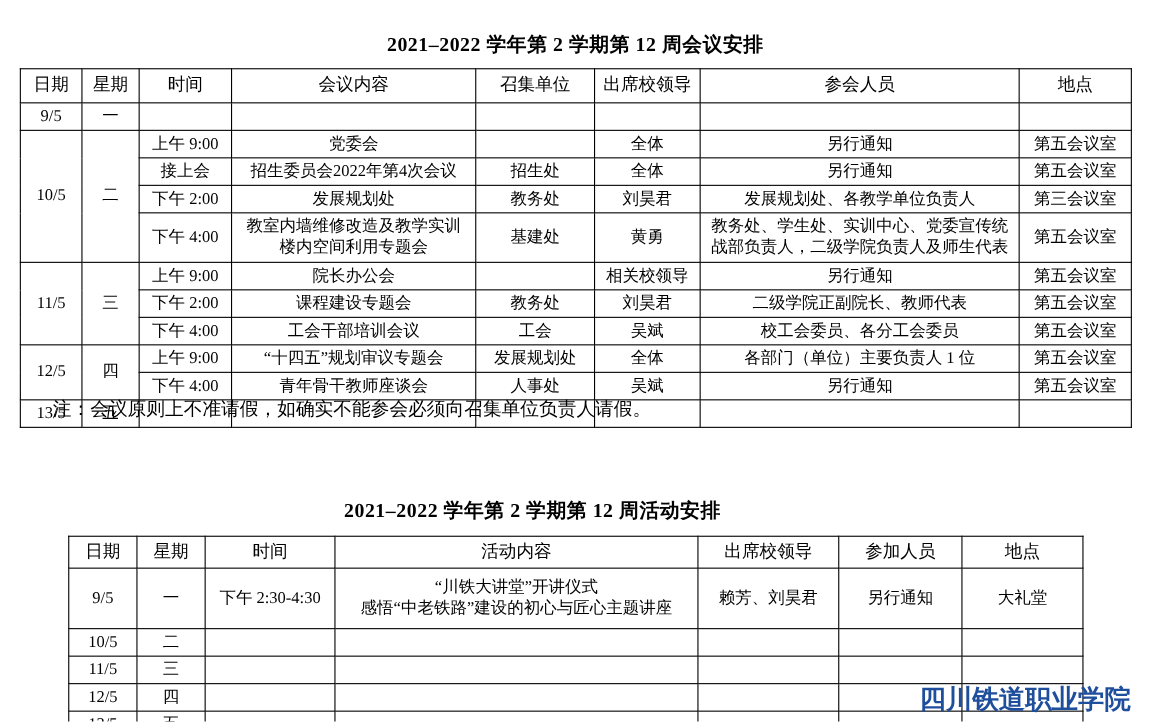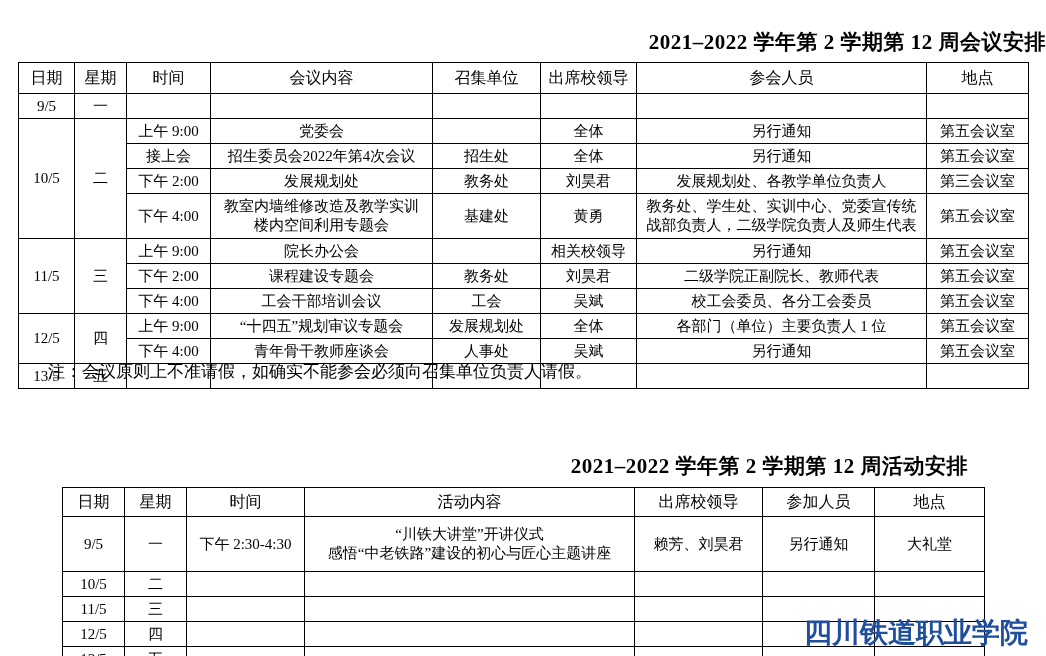--- a/index.html
+++ b/index.html
@@ -14,23 +14,23 @@
     color: #000000;
     overflow: hidden;
     position: relative;
   }
   .page {
     position: relative;
     width: 1046px;
     height: 656px;
   }
   .title {
-    text-align: right;
+    text-align: center;
     font-weight: bold;
-    font-size: 21px;
+    font-size: 18px;
     letter-spacing: 0.5px;
   }
   #title1 { position: absolute; left: 0; top: 28px; width: 1046px; }
   #title2 { position: absolute; left: 0; top: 452px; width: 968px; }
 
   table {
     border-collapse: collapse;
     table-layout: fixed;
     font-family: Liberation Serif, serif;
   }
@@ -77,21 +77,21 @@
   .note {
     position: absolute;
     left: 48px;
     top: 360px;
     font-size: 17px;
   }
   .watermark {
     position: absolute;
     right: 18px;
     bottom: 4px;
-    font-size: 28px;
+    font-size: 24px;
     font-weight: bold;
     color: #1f4e9c;
     font-family: "Liberation Serif", "DejaVu Serif", serif;
     margin-top: 29px;
   }
   .cell-lines span { display: block; }
 </style>
 </head>
 <body>
 

